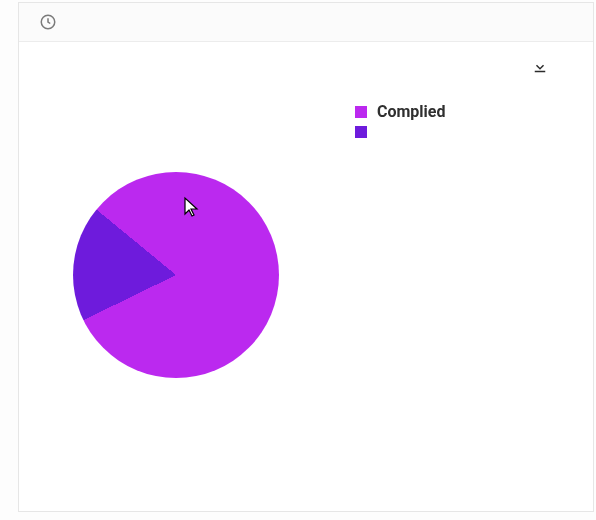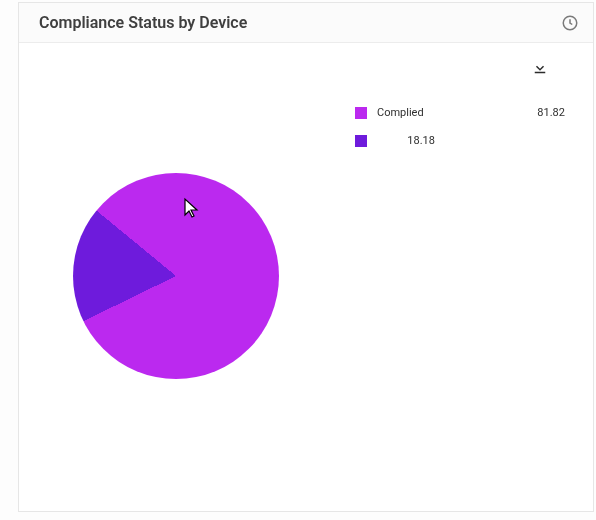--- a/index.html
+++ b/index.html
@@ -45,23 +45,24 @@
     .download svg { display: block; }
     .legend {
       position: absolute;
       top: 56px;
       left: 336px;
       right: 28px;
     }
     .legend-row {
       display: flex;
       align-items: center;
-      font-size: 11px;
+      font-size: 16px;
       color: #2f2f2f;
       line-height: 28px;
+      font-weight: bold;
     }
     .swatch {
       width: 12px;
       height: 12px;
       margin-right: 10px;
       display: inline-block;
     }
     .legend-label { flex: 1; }
     .legend-value {
       width: 58px;
@@ -86,21 +87,20 @@
       left: 164px;
       pointer-events: none;
     }
   </style>
 </head>
 <body>
 
 <div class="card">
 
   <div class="header">
-    <div class="title">Compliance Status by Device</div>
     <span class="clock-icon">
       <svg width="18" height="18" viewBox="0 0 24 24" fill="none" stroke="#7a7a7a" stroke-width="2">
         <circle cx="12" cy="12" r="9"></circle>
         <path d="M12 7v5l3 2"></path>
       </svg>
     </span>
   </div>
 
   <div class="body">
 
@@ -108,25 +108,23 @@
       <svg width="18" height="18" viewBox="0 0 24 24" fill="#2b2b2b">
         <path d="M12 3v10l4-4 1.4 1.4L12 15.8 6.6 10.4 8 9l4 4V3h0z"></path>
         <rect x="5" y="17" width="14" height="2"></rect>
       </svg>
     </span>
 
     <div class="legend">
       <div class="legend-row">
         <span class="swatch" style="background:#bb29ef"></span>
         <span class="legend-label">Complied</span>
-        <span class="legend-value">81.82</span>
       </div>
       <div class="legend-row">
         <span class="swatch" style="background:#6e1bdc"></span>
-        <span class="legend-value">18.18</span>
       </div>
     </div>
 
     <div class="pie-wrap">
       <div class="pie" id="pie" style="background: conic-gradient(rgb(187, 41, 239) 0deg, rgb(187, 41, 239) 244deg, rgb(110, 27, 220) 244deg, rgb(110, 27, 220) 309.448deg, rgb(187, 41, 239) 309.448deg, rgb(187, 41, 239) 360deg);"></div>
     </div>
 
     <span class="cursor">
       <svg width="18" height="22" viewBox="0 0 18 22">
         <path d="M2 2 L2 18 L6 14 L9 20 L11 19 L8 13 L14 13 Z" fill="#fff" stroke="#000" stroke-width="1.2"></path>

